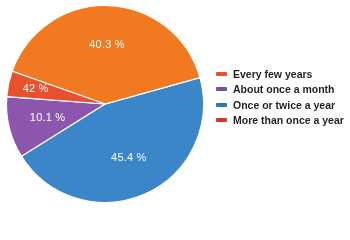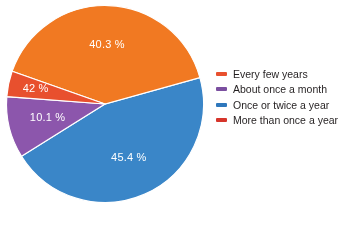--- a/index.html
+++ b/index.html
@@ -52,20 +52,21 @@
     border-radius: 1px;
     flex: 0 0 auto;
     margin-right: 6px;
   }
   .legend-label {
     font-family: "Liberation Sans", sans-serif;
     font-size: 10.5px;
     color: #231f20;
     white-space: nowrap;
     line-height: 1;
+    font-weight: bold;
   }
 </style>
 </head>
 <body>
 
 <div id="screenshot">
 
   <div class="pie-area">
     <svg class="pie-svg" width="215" height="205" viewBox="0 0 215 205">
 

